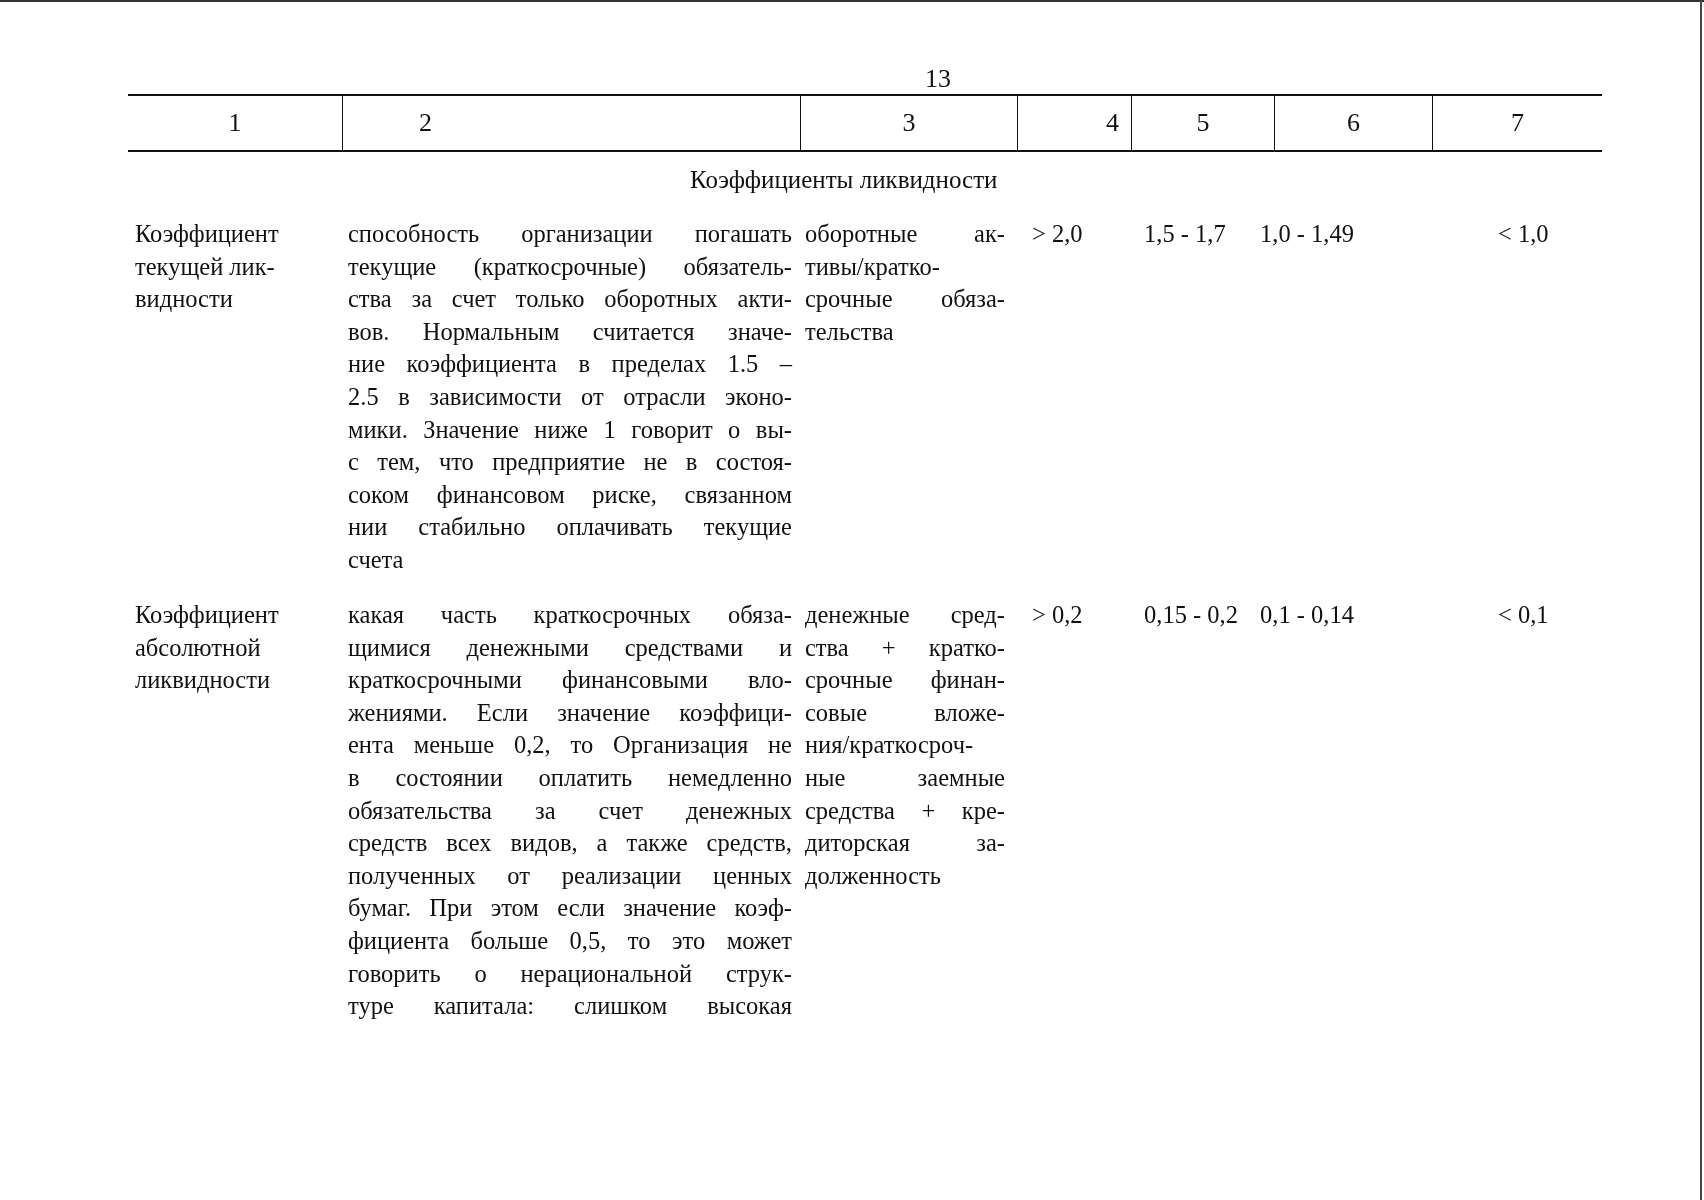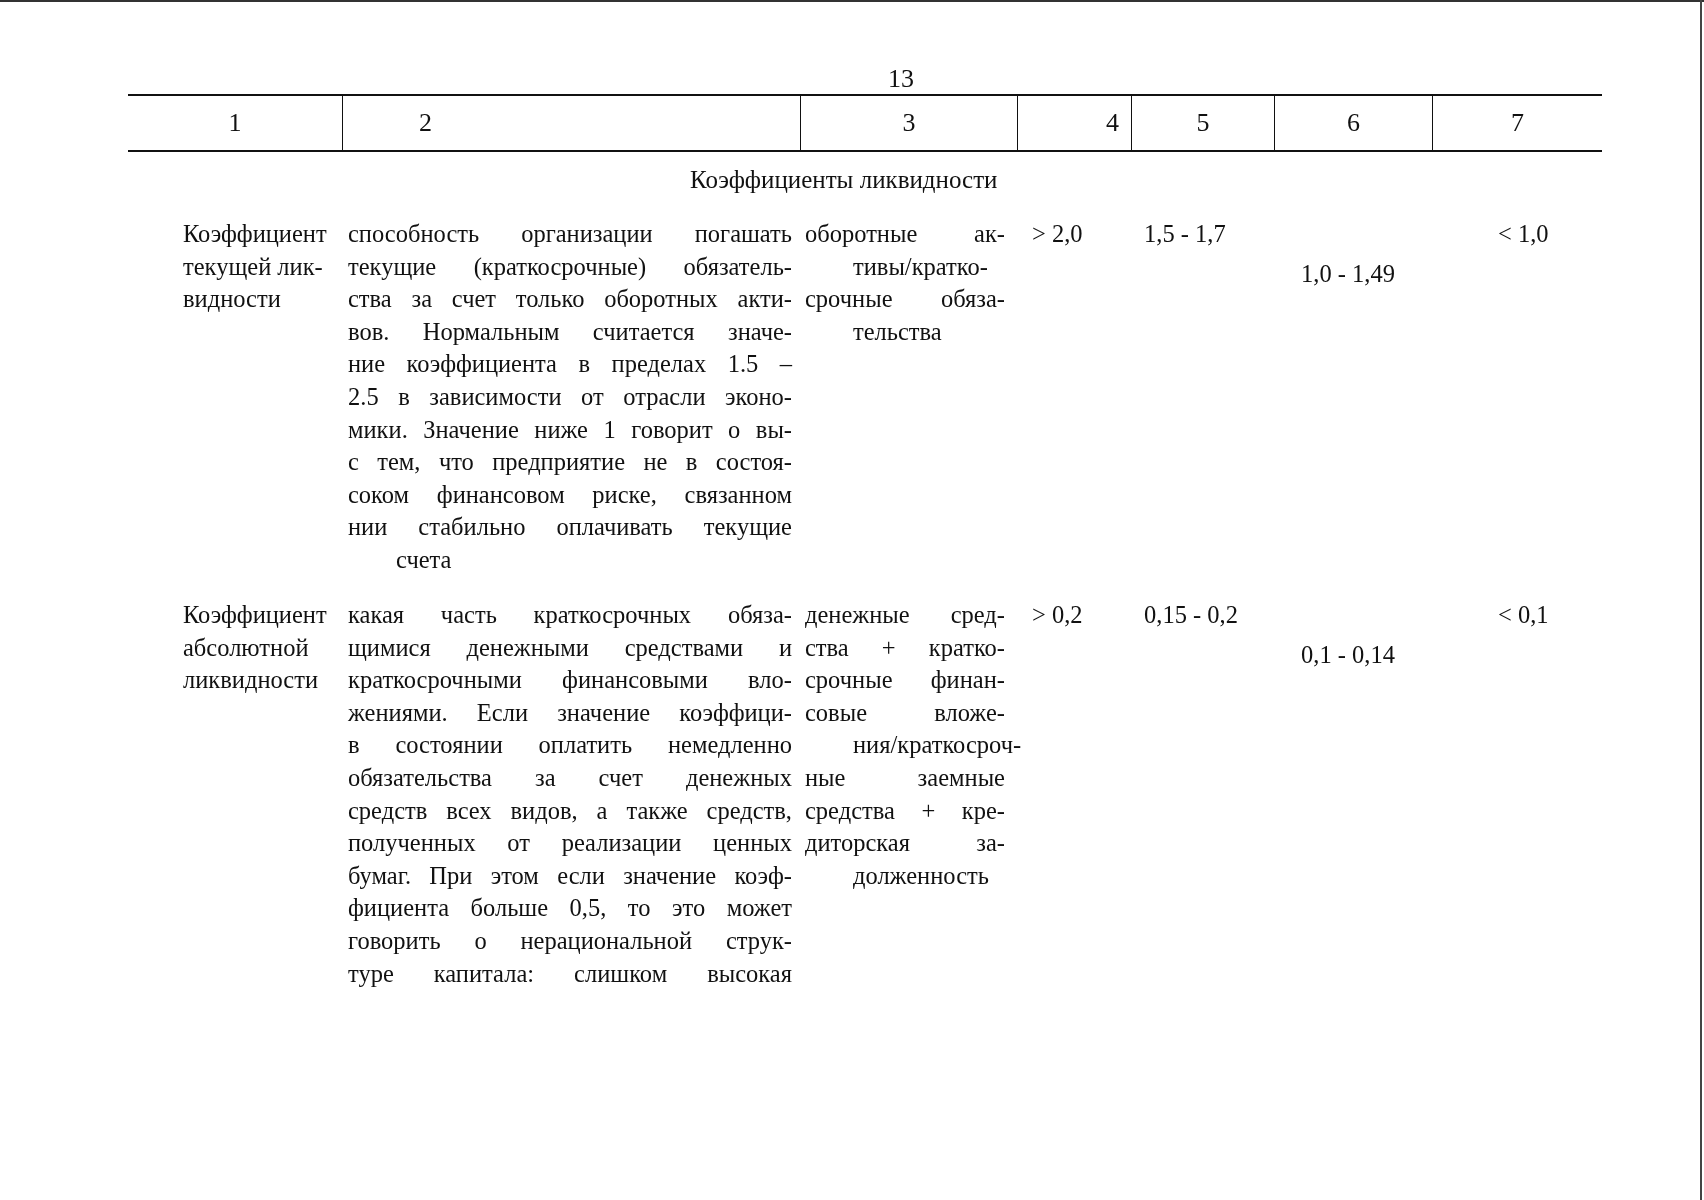--- a/index.html
+++ b/index.html
@@ -2,39 +2,39 @@
 <html><head>
   <meta charset="utf-8">
   <style>
     html, body { margin:0; padding:0; }
     body {
       width:1704px; height:1200px; background:#ffffff; position:relative; overflow:hidden;
       font-family:"Liberation Serif", "DejaVu Serif", serif; color:#111;
     }
     .scan-top { position:absolute; left:0; top:0; width:1704px; height:2px; background:#333; }
     .scan-right { position:absolute; left:1700px; top:0; width:2px; height:1200px; background:#444; }
-    .page-num { position:absolute; top:64px; left:888px; width:40px; text-align:left; font-size:26px; }
+    .page-num { position:absolute; top:64px; left:911px; width:40px; text-align:right; font-size:26px; }
     .hdr {
       position:absolute; top:94px; left:128px; width:1474px; height:54px;
       border-top:2px solid #111; border-bottom:2px solid #111; display:flex;
     }
     .hdr .c { height:100%; display:flex; align-items:center; font-size:26px; box-sizing:border-box; }
     .hdr .c + .c { border-left:1.5px solid #111; }
     .section-title { position:absolute; top:166px; left:690px; font-size:25px; }
     .row { position:absolute; left:128px; width:1474px; font-size:24.5px; line-height:32.6px; }
     .col { position:absolute; top:0; }
     .c1 { left:7px; width:200px; }
     .c2 { left:220px; width:444px; text-align:justify; }
     .c3 { left:677px; width:200px; text-align:justify; }
     .c4 { left:904px; width:100px; }
     .c5 { left:1016px; width:120px; }
-    .c6 { left:1173px; width:130px;margin-top:40px; }
+    .c6 { left:1132px; width:130px; }
     .c7 { left:1358px; width:100px;margin-left:12px; }
     .ln { display:block; white-space:nowrap; text-align-last:justify; }
-    .ln.last { text-align-last:left;margin-left:48px; }
+    .ln.last { text-align-last:left; }
   </style>
 </head>
 <body>
 
 <div class="scan-top"></div>
 <div class="scan-right"></div>
 
 <div class="page-num">13</div>
 
 <div class="hdr">
@@ -84,20 +84,21 @@
   <div class="col c1">
     <span class="ln last">Коэффициент</span>
     <span class="ln last">абсолютной</span>
     <span class="ln last">ликвидности</span>
   </div>
   <div class="col c2">
     <span class="ln">какая часть краткосрочных обяза-</span>
     <span class="ln">щимися денежными средствами и</span>
     <span class="ln">краткосрочными финансовыми вло-</span>
     <span class="ln">жениями. Если значение коэффици-</span>
+    <span class="ln">ента меньше 0,2, то Организация не</span>
     <span class="ln">в состоянии оплатить немедленно</span>
     <span class="ln">обязательства за счет денежных</span>
     <span class="ln">средств всех видов, а также средств,</span>
     <span class="ln">полученных от реализации ценных</span>
     <span class="ln">бумаг. При этом если значение коэф-</span>
     <span class="ln">фициента больше 0,5, то это может</span>
     <span class="ln">говорить о нерациональной струк-</span>
     <span class="ln">туре капитала: слишком высокая</span>
   </div>
   <div class="col c3">

